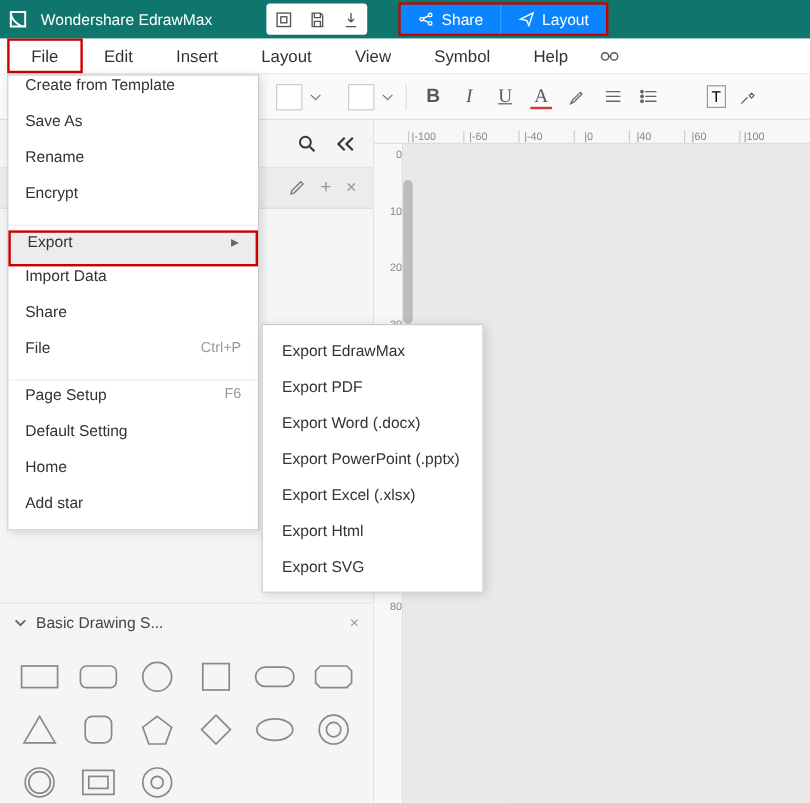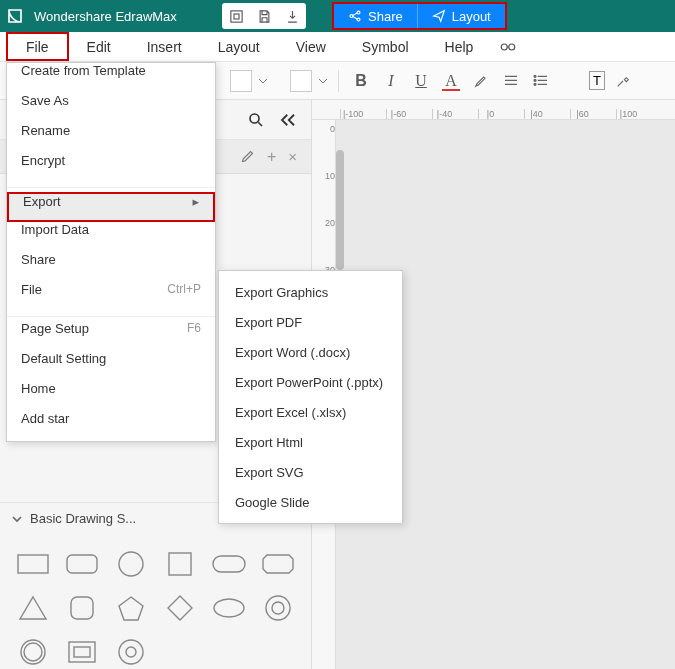--- a/index.html
+++ b/index.html
@@ -369,36 +369,33 @@
   <div class="fitem">
       <span>Home</span>
     </div>
   <div class="fitem">
       <span>Add star</span>
     </div>
 </div>
 
 <div class="exportmenu">
   <div class="eitem">
-      <span>Export Graphics</span>
+      <span>Export EdrawMax</span>
     </div>
   <div class="eitem">
       <span>Export PDF</span>
     </div>
   <div class="eitem">
       <span>Export Word (.docx)</span>
     </div>
   <div class="eitem">
       <span>Export PowerPoint (.pptx)</span>
     </div>
   <div class="eitem">
       <span>Export Excel (.xlsx)</span>
     </div>
   <div class="eitem">
       <span>Export Html</span>
     </div>
   <div class="eitem">
       <span>Export SVG</span>
     </div>
-  <div class="eitem">
-      <span>Google Slide</span>
-    </div>
 </div>
 
 </body></html>

